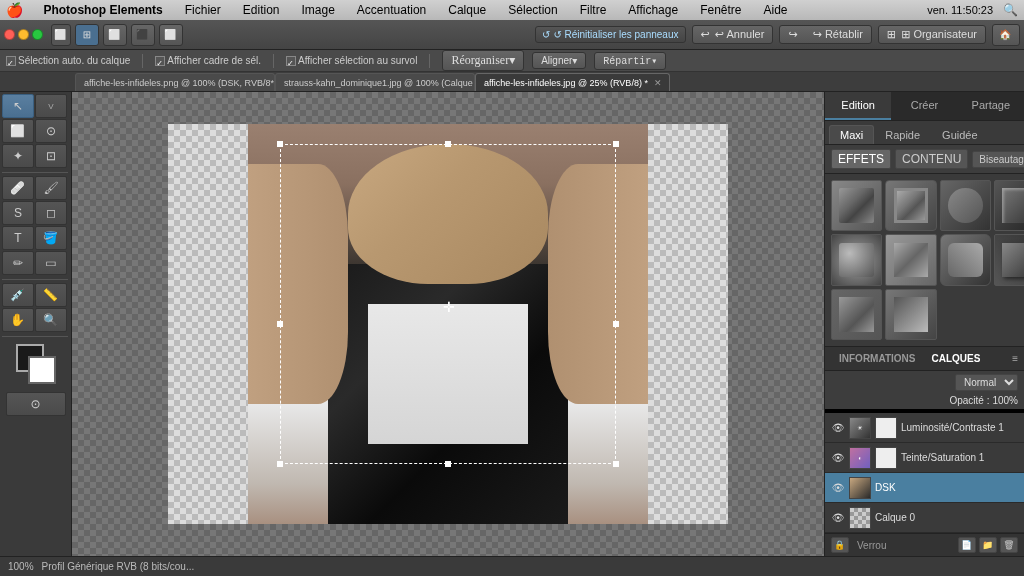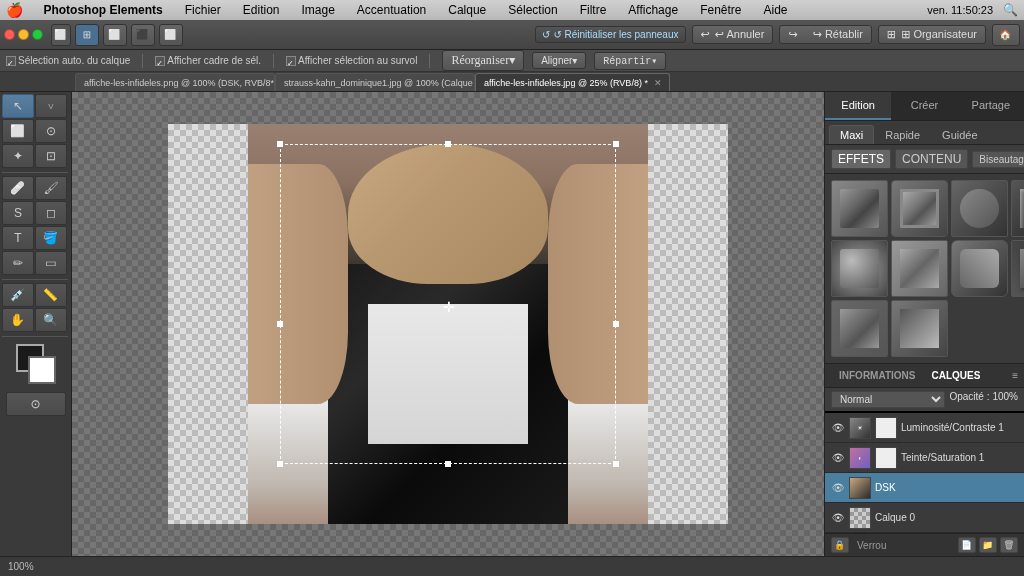--- a/index.html
+++ b/index.html
@@ -204,22 +204,22 @@
     #layers-section { background: #3a3a3a; border-top: 1px solid #222; }
     #layers-header {
       display: flex; align-items: center; padding: 4px 6px;
       background: #333; border-bottom: 1px solid #222;
     }
     .layers-tab {
       padding: 2px 8px; font-size: 10px; cursor: pointer; color: #999; font-weight: bold;
     }
     .layers-tab.active { color: #fff; font-weight: bold; }
     #layers-toolbar {
-      display: flex; align-items: flex-start; padding: 3px 6px; gap: 4px;
-      background: #3d3d3d; border-bottom: 2px solid #000000;
+      display: flex; align-items: flex-end; padding: 3px 6px; gap: 4px;
+      background: #3d3d3d; border-bottom: 4px solid #000000; flex-direction: column;
     }
     .blend-select {
       padding: 1px 4px; background: #555; border: 1px solid #444;
       border-radius: 2px; color: #ddd; font-size: 10px; flex: 1;
     }
     .opacity-control {
       display: flex; align-items: center; gap: 3px; font-size: 10px;
     }
 
     
@@ -555,13 +555,14 @@
           <div class="layers-footer-btn">🗑</div>
         </div>
       </div>
     </div>
   </div>
 
 </div>
 
 <div id="status-bar">
   <span>100%</span>
+  <span class="profile-info">Profil Générique RVB (8 bits/cou...</span>
 </div>
 
 </body></html>

